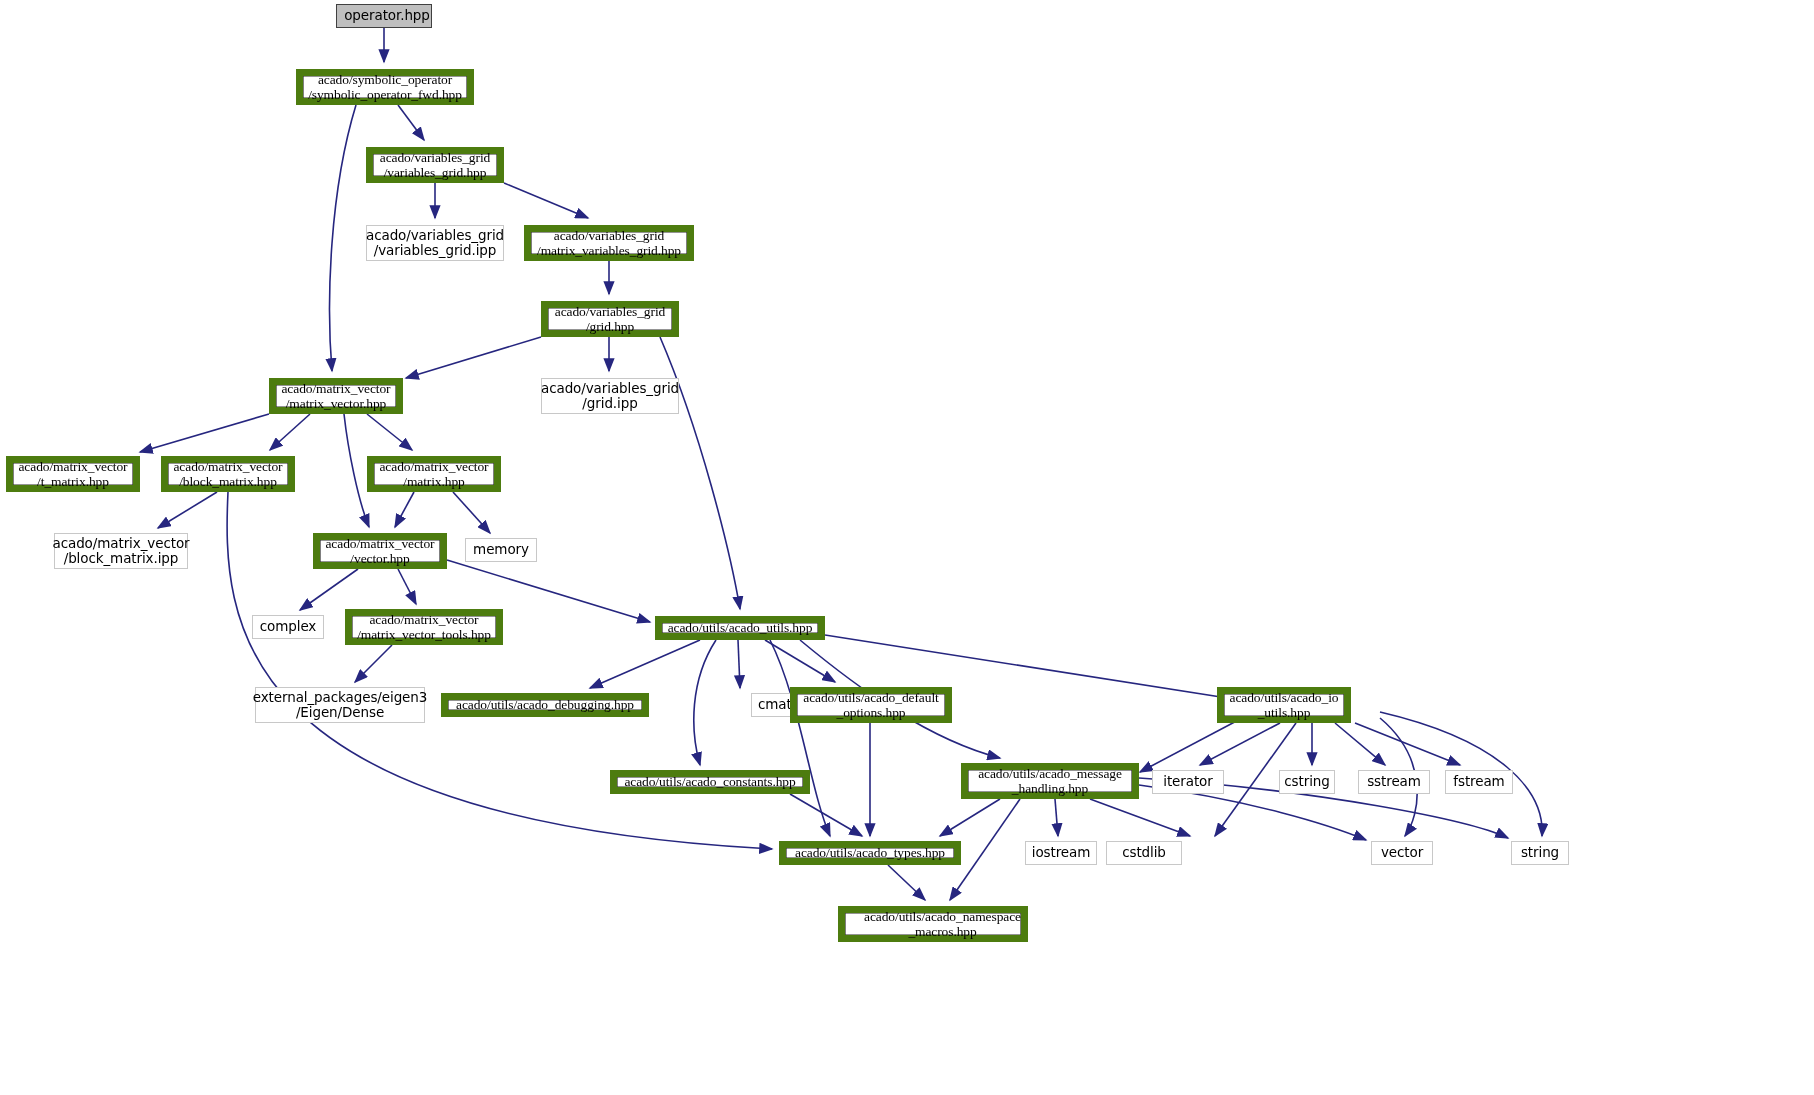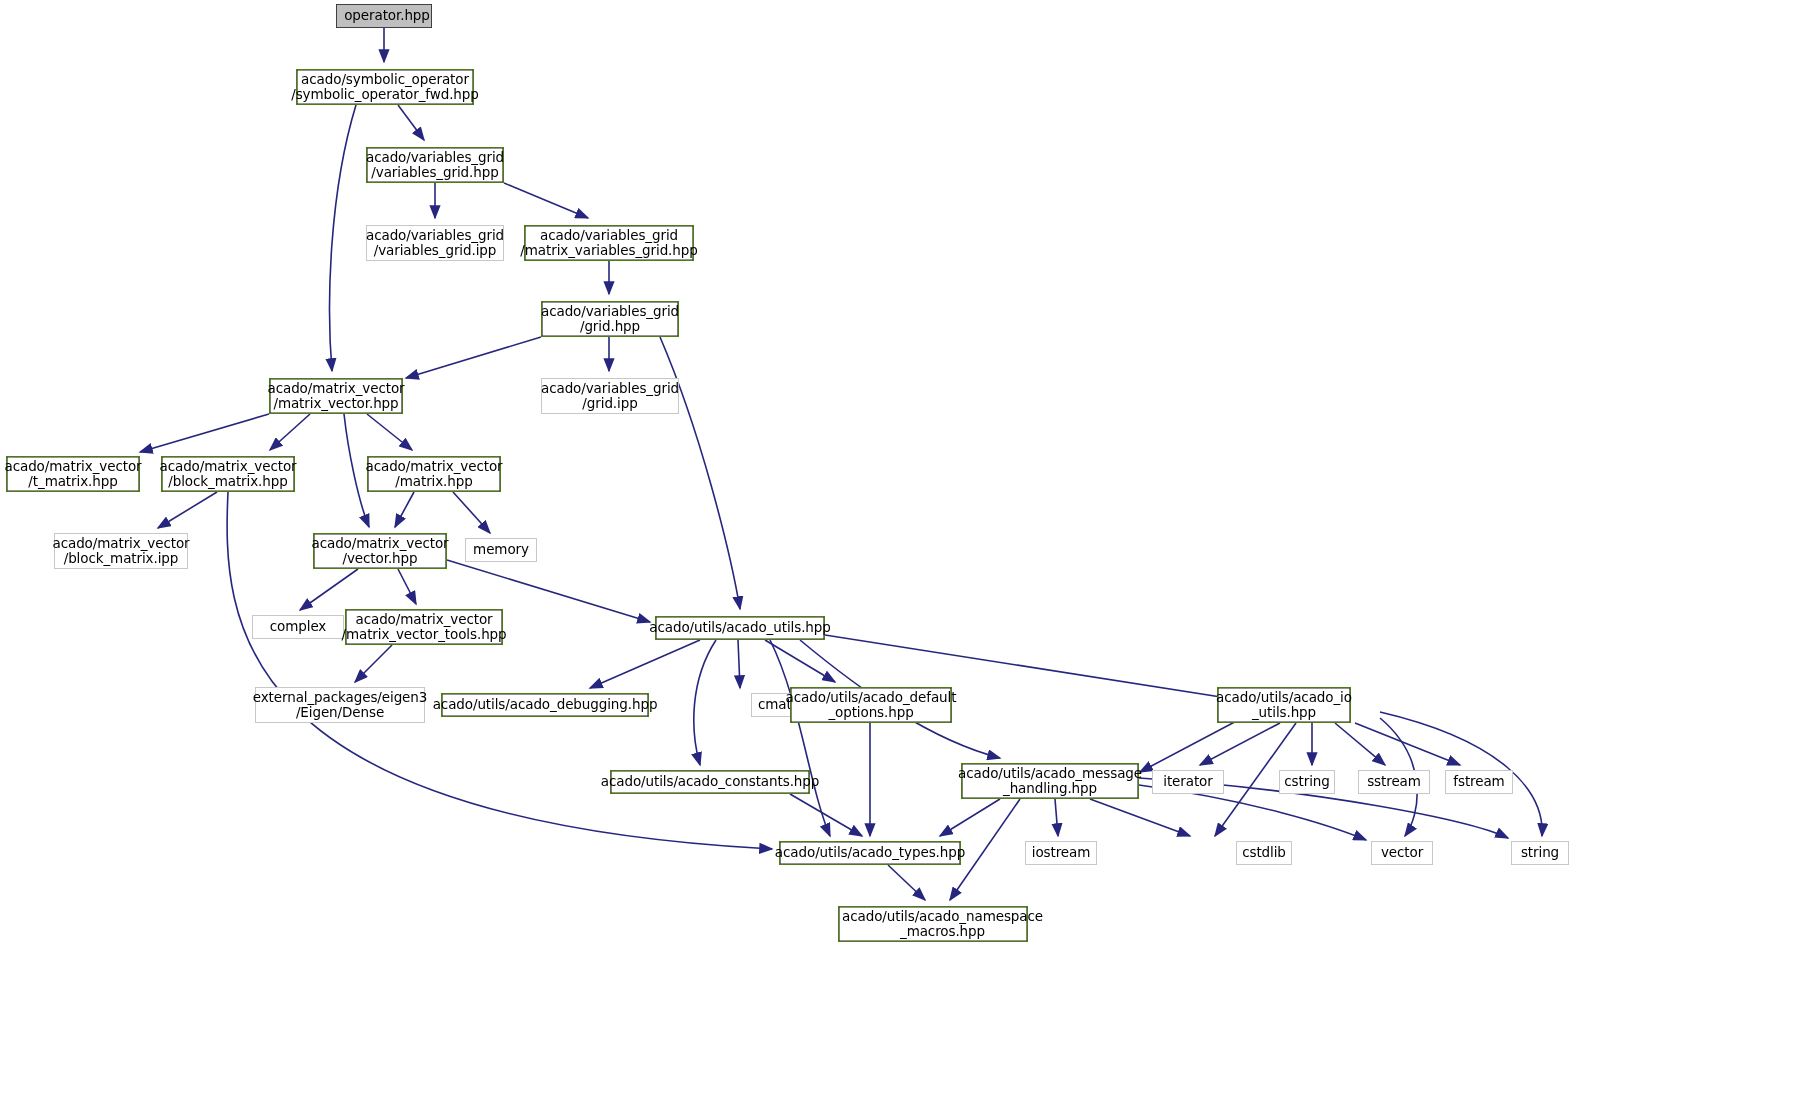--- a/index.html
+++ b/index.html
@@ -39,22 +39,23 @@
     white-space: pre;
     letter-spacing: -0.1px;
     z-index: 2;
   }
   
   .node.root {
     background: #bfbfbf;
     border: 1px solid #404040;
   }
   .node.strong {
-    border: 1px solid #4d7c0f;
+    border: 7px solid #4d7c0f;
     box-shadow: 0 0 0 0.6px #2b2b2b inset;
+    font-family: Liberation Serif, serif;
   }
   .node.light {
     border: 1px solid #c8c8c8;
   }
   .node .label {
     display: block;
     padding: 0 4px;
   }
 </style>
 </head>
@@ -135,40 +136,40 @@
 /t_matrix.hpp</span></div>
       <div class="node strong" style="left: 161px; top: 456px; width: 134px; height: 36px;"><span class="label">acado/matrix_vector
 /block_matrix.hpp</span></div>
       <div class="node strong" style="left: 367px; top: 456px; width: 134px; height: 36px;"><span class="label">acado/matrix_vector
 /matrix.hpp</span></div>
       <div class="node light" style="left: 54px; top: 533px; width: 134px; height: 36px;"><span class="label">acado/matrix_vector
 /block_matrix.ipp</span></div>
       <div class="node strong" style="left: 313px; top: 533px; width: 134px; height: 36px;"><span class="label">acado/matrix_vector
 /vector.hpp</span></div>
       <div class="node light" style="left: 465px; top: 538px; width: 72px; height: 24px;"><span class="label">memory</span></div>
-      <div class="node light" style="left: 252px; top: 615px; width: 92px; height: 24px;"><span class="label">complex</span></div>
+      <div class="node light" style="left: 252px; top: 615px; width: 72px; height: 24px;"><span class="label">complex</span></div>
       <div class="node strong" style="left: 345px; top: 609px; width: 158px; height: 36px;"><span class="label">acado/matrix_vector
 /matrix_vector_tools.hpp</span></div>
       <div class="node light" style="left: 255px; top: 687px; width: 170px; height: 36px;"><span class="label">external_packages/eigen3
 /Eigen/Dense</span></div>
       <div class="node strong" style="left: 655px; top: 616px; width: 170px; height: 24px;"><span class="label">acado/utils/acado_utils.hpp</span></div>
       <div class="node strong" style="left: 441px; top: 693px; width: 208px; height: 24px;"><span class="label">acado/utils/acado_debugging.hpp</span></div>
       <div class="node light" style="left: 713px; top: 693px; width: 56px; height: 24px; margin-left: 38px;"><span class="label">cmath</span></div>
       <div class="node strong" style="left: 790px; top: 687px; width: 162px; height: 36px;"><span class="label">acado/utils/acado_default
 _options.hpp</span></div>
       <div class="node strong" style="left: 1217px; top: 687px; width: 134px; height: 36px;"><span class="label">acado/utils/acado_io
 _utils.hpp</span></div>
       <div class="node strong" style="left: 610px; top: 770px; width: 200px; height: 24px;"><span class="label">acado/utils/acado_constants.hpp</span></div>
       <div class="node strong" style="left: 961px; top: 763px; width: 178px; height: 36px;"><span class="label">acado/utils/acado_message
 _handling.hpp</span></div>
       <div class="node light" style="left: 1152px; top: 770px; width: 72px; height: 24px;"><span class="label">iterator</span></div>
       <div class="node light" style="left: 1279px; top: 770px; width: 56px; height: 24px;"><span class="label">cstring</span></div>
       <div class="node light" style="left: 1358px; top: 770px; width: 72px; height: 24px; text-align: right;"><span class="label">sstream</span></div>
       <div class="node light" style="left: 1445px; top: 770px; width: 68px; height: 24px;"><span class="label">fstream</span></div>
       <div class="node strong" style="left: 779px; top: 841px; width: 182px; height: 24px;"><span class="label">acado/utils/acado_types.hpp</span></div>
       <div class="node light" style="left: 1025px; top: 841px; width: 72px; height: 24px;"><span class="label">iostream</span></div>
-      <div class="node light" style="left: 1236px; top: 841px; width: 56px; height: 24px;"><span class="label">cstdlib</span></div>
+      <div class="node light" style="left: 1106px; top: 841px; width: 76px; height: 24px;"><span class="label">cstdlib</span></div>
       <div class="node light" style="left: 1371px; top: 841px; width: 62px; height: 24px;"><span class="label">vector</span></div>
       <div class="node light" style="left: 1511px; top: 841px; width: 58px; height: 24px;"><span class="label">string</span></div>
       <div class="node strong" style="left: 838px; top: 906px; width: 190px; height: 36px; padding-left: 19px;"><span class="label">acado/utils/acado_namespace
 _macros.hpp</span></div>
     </div>
 </div>
 
 </body></html>

